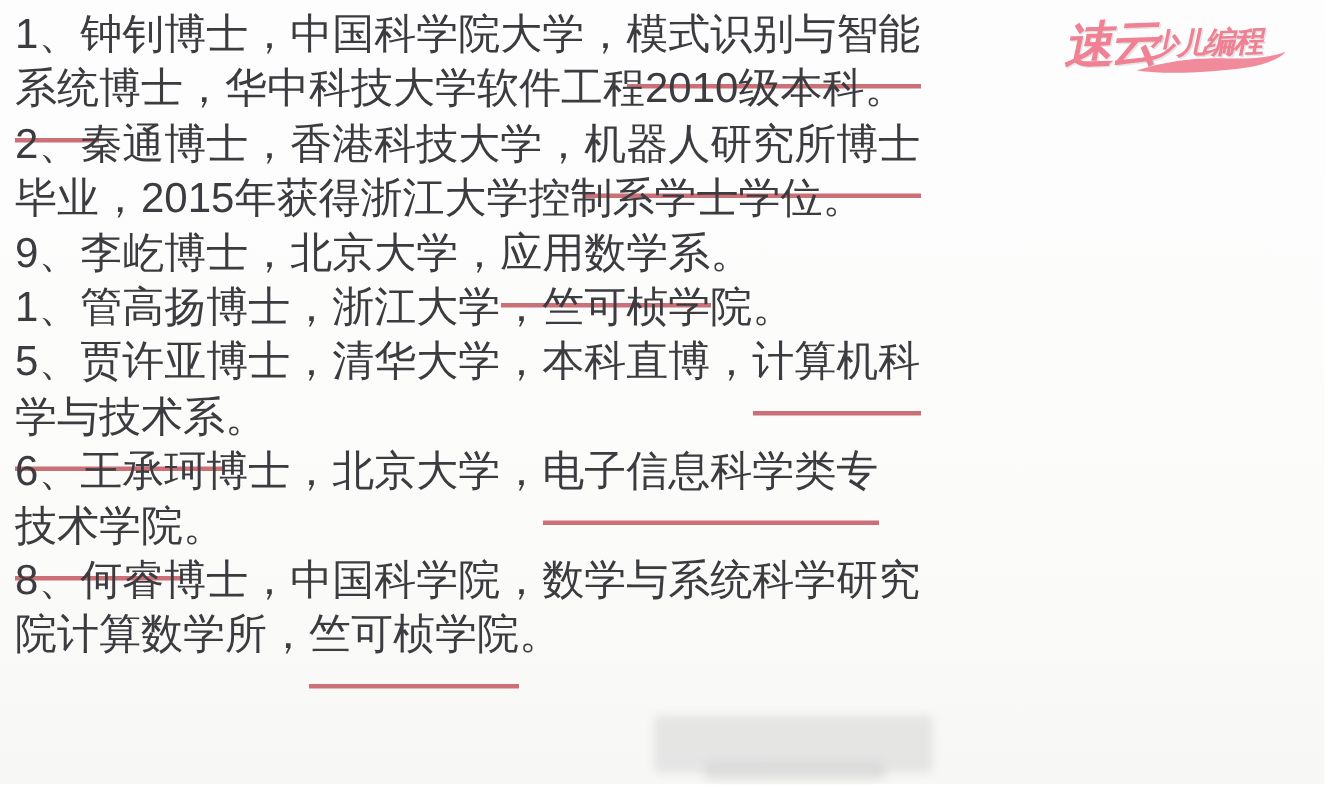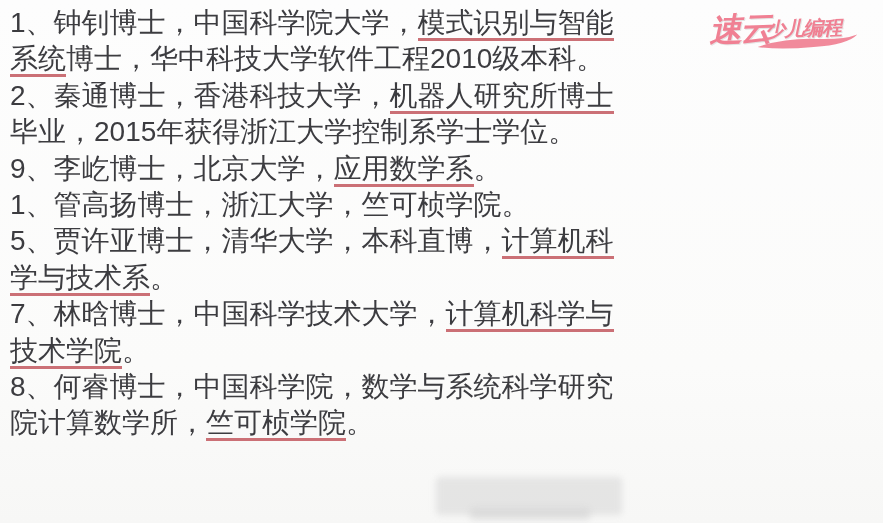--- a/index.html
+++ b/index.html
@@ -24,21 +24,21 @@
     letter-spacing: 0px;
   }
   .line {
     height: 36.4px;
     line-height: 36.4px;
     white-space: nowrap;
   }
   .seg { display: inline; margin-top: 12px; }
   .underlined {
     border-bottom: 3px solid rgba(196, 92, 99, 0.88);
-    padding-bottom: 0;
+    padding-bottom: 18px;
   }
 
   
   .watermark {
     position: absolute;
     top: 4px;
     right: 24px;
     width: 150px;
     height: 48px;
     transform: rotate(-2deg);
@@ -102,21 +102,21 @@
   <div class="text-block">
     <div>
         <div class="line"><span class="seg">1、钟钊博士，中国科学院大学，</span><span class="seg underlined">模式识别与智能</span></div>
         <div class="line"><span class="seg underlined">系统</span><span class="seg">博士，华中科技大学软件工程2010级本科。</span></div>
         <div class="line"><span class="seg">2、秦通博士，香港科技大学，</span><span class="seg underlined">机器人研究所博士</span></div>
         <div class="line"><span class="seg">毕业，2015年获得浙江大学控制系学士学位。</span></div>
         <div class="line"><span class="seg">9、李屹博士，北京大学，</span><span class="seg underlined">应用数学系</span><span class="seg">。</span></div>
         <div class="line"><span class="seg">1、管高扬博士，浙江大学，竺可桢学院。</span></div>
         <div class="line"><span class="seg">5、贾许亚博士，清华大学，本科直博，</span><span class="seg underlined">计算机科</span></div>
         <div class="line"><span class="seg underlined">学与技术系</span><span class="seg">。</span></div>
-        <div class="line"><span class="seg">7、林晗博士，中国科学技术大学，</span><span class="seg underlined">计算机科学与</span></div>
+        <div class="line"><span class="seg">6、王承珂博士，北京大学，</span><span class="seg underlined">电子信息科学类专</span></div>
         <div class="line"><span class="seg underlined">技术学院</span><span class="seg">。</span></div>
         <div class="line"><span class="seg">8、何睿博士，中国科学院，数学与系统科学研究</span></div>
         <div class="line"><span class="seg">院计算数学所，</span><span class="seg underlined">竺可桢学院</span><span class="seg">。</span></div>
       </div>
   </div>
 
   <div class="watermark">
     <span class="wm-part1">速云</span>
     <span class="wm-part2">少儿编程</span>
     <svg class="wm-swoosh" width="104" height="16" viewBox="0 0 104 16">

